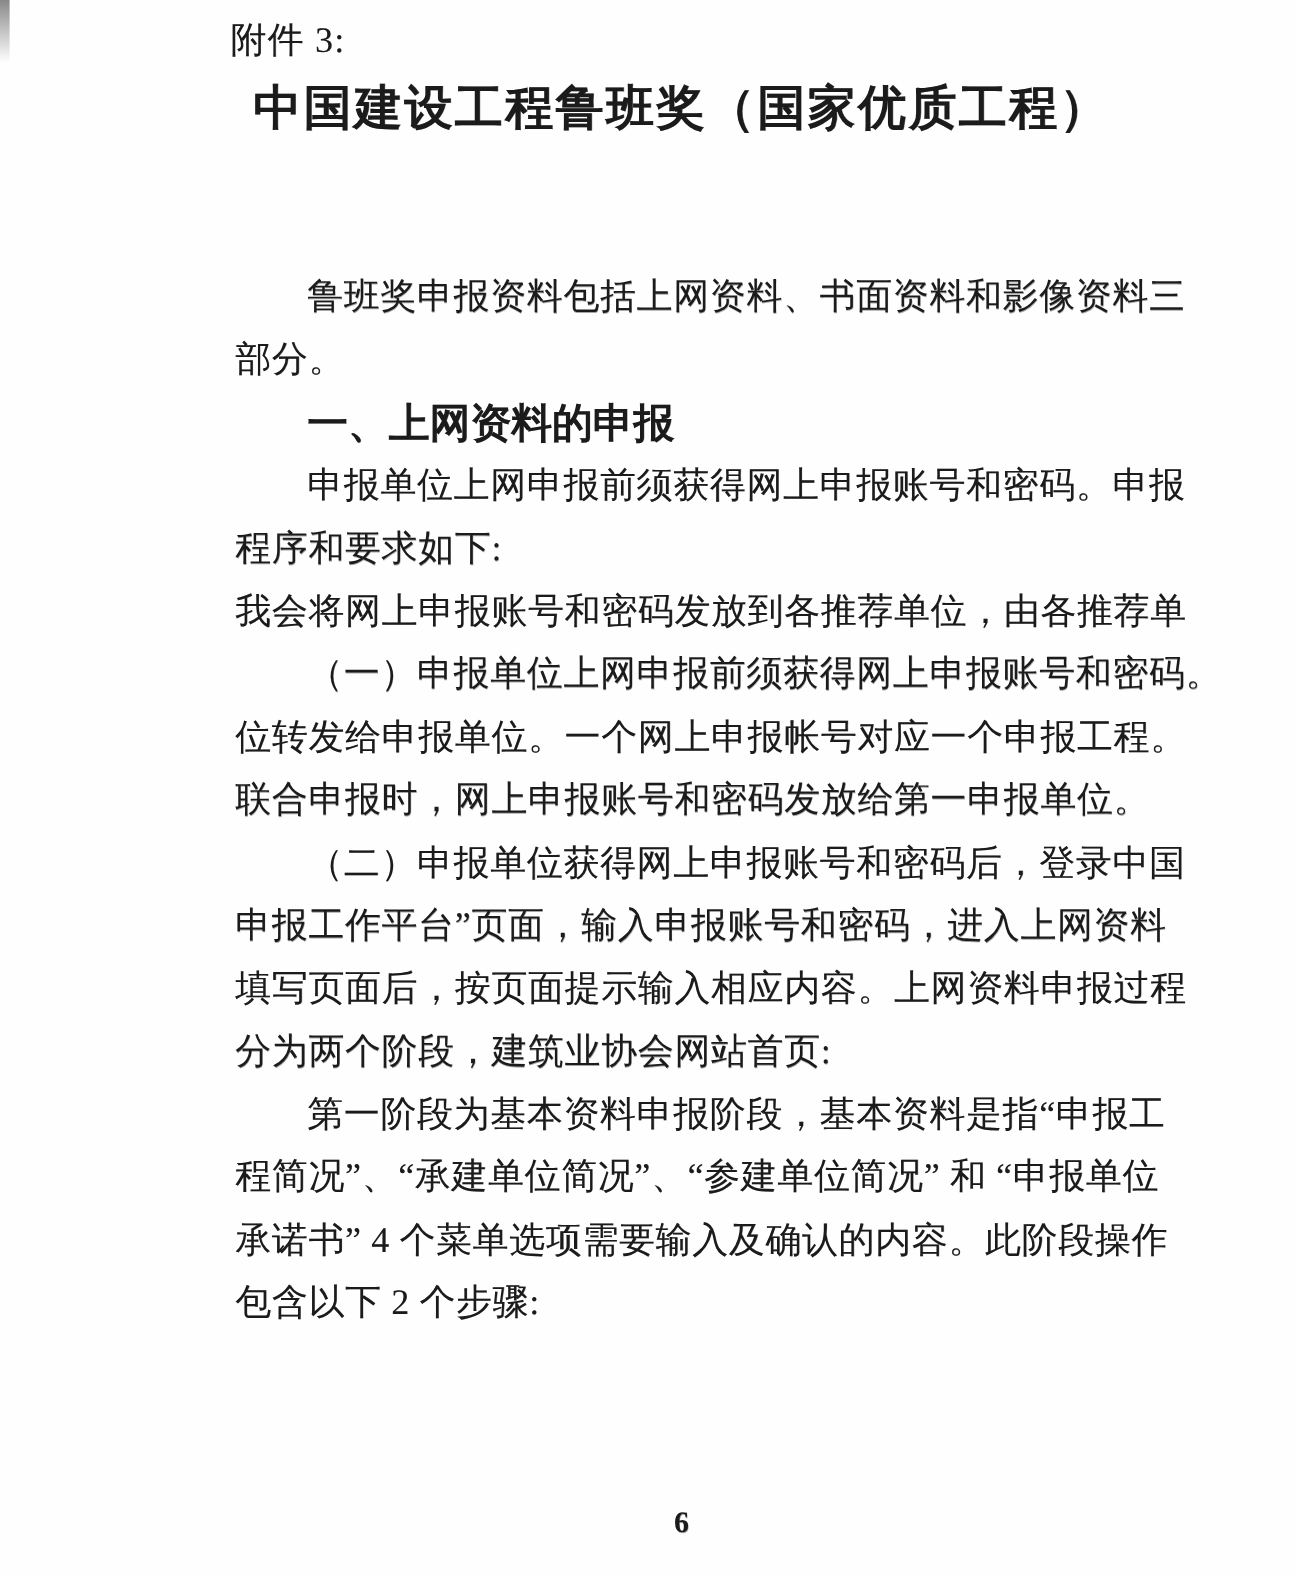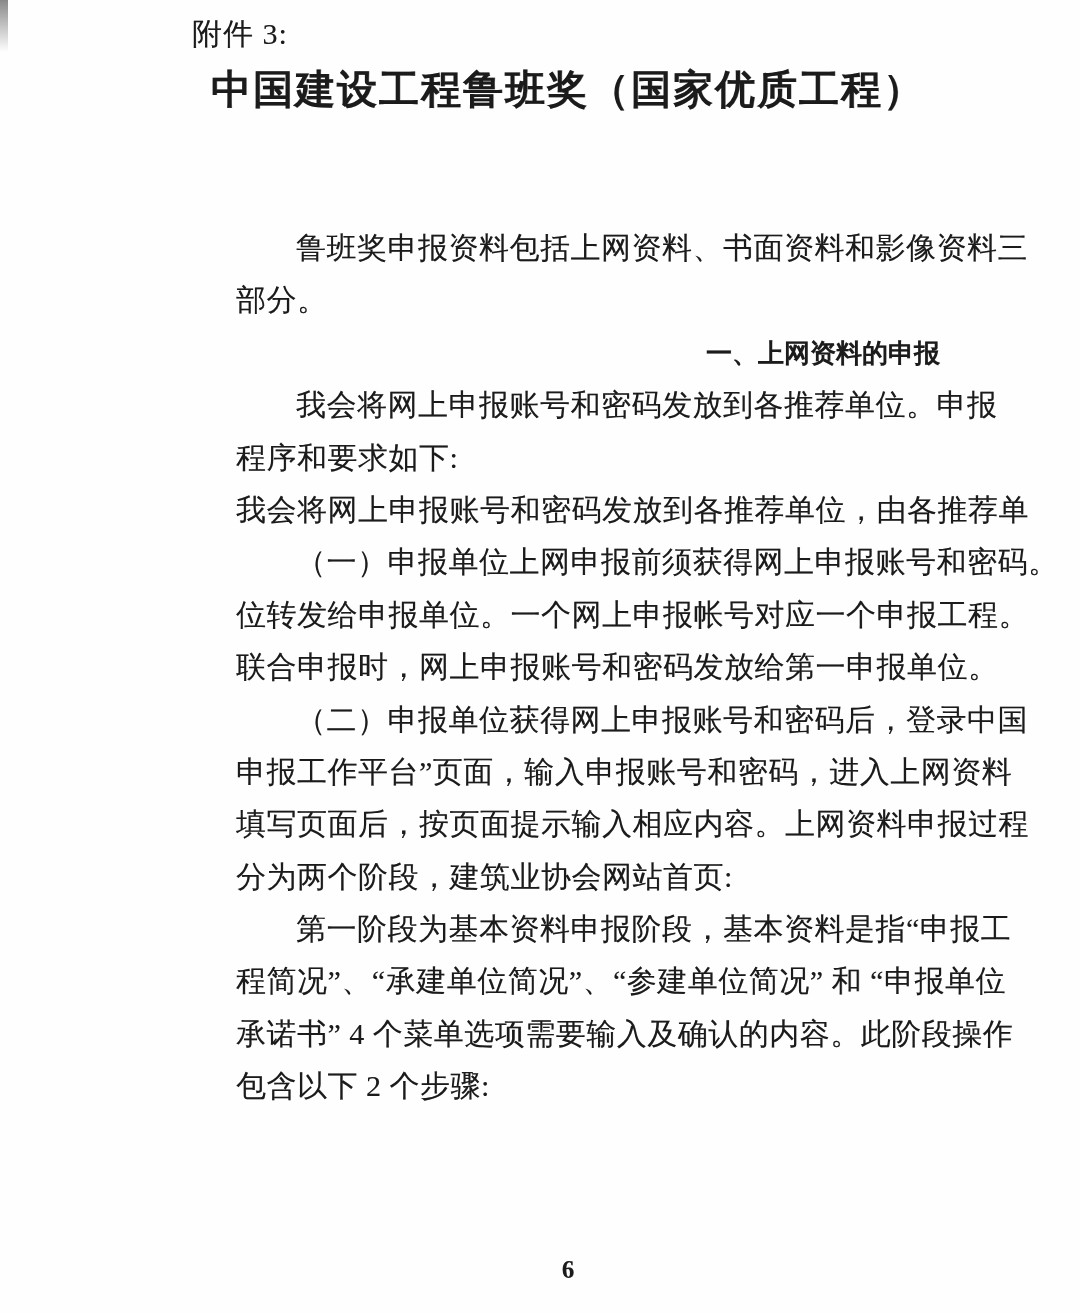--- a/index.html
+++ b/index.html
@@ -50,29 +50,27 @@
     left: 196px; top: 222px;
     width: 744px;
     font-size: 30px;
     letter-spacing: 0.5px;
     text-shadow: 0.3px 0.3px 0 rgba(0,0,0,.35);
   }
   .line {
     height: 52.4px;
     line-height: 52.4px;
     white-space: nowrap;
-    margin-left: 40px;
   }
   .line.indent { padding-left: 60px; }
   .line.heading {
     font-family: "Liberation Sans", "DejaVu Sans", sans-serif;
     font-weight: bold;
     letter-spacing: 0;
-    font-size: 26px;
-    text-align: right;
+    font-size: 34px;
   }
   .page-number {
     position: absolute;
     left: 196px; top: 1256px;
     width: 744px;
     text-align: center;
     font-size: 25px;
     font-weight: 600;
     text-shadow: 0.3px 0.3px 0 rgba(0,0,0,.35);
   }
@@ -86,21 +84,21 @@
   <div class="attachment">附件 3:</div>
 
   <div class="title">
     <div class="title-line">中国建设工程鲁班奖（国家优质工程）</div>
   </div>
 
   <div class="doc-body">
       <div class="line indent">鲁班奖申报资料包括上网资料、书面资料和影像资料三</div>
       <div class="line">部分。</div>
       <div class="line heading indent">一、上网资料的申报</div>
-      <div class="line indent">我会将网上申报账号和密码发放到各推荐单位。申报</div>
+      <div class="line indent">申报单位上网申报前须获得网上申报账号和密码。申报</div>
       <div class="line">程序和要求如下:</div>
       <div class="line">我会将网上申报账号和密码发放到各推荐单位，由各推荐单</div>
       <div class="line indent">（一）申报单位上网申报前须获得网上申报账号和密码。</div>
       <div class="line">位转发给申报单位。一个网上申报帐号对应一个申报工程。</div>
       <div class="line">联合申报时，网上申报账号和密码发放给第一申报单位。</div>
       <div class="line indent">（二）申报单位获得网上申报账号和密码后，登录中国</div>
       <div class="line">申报工作平台”页面，输入申报账号和密码，进入上网资料</div>
       <div class="line">填写页面后，按页面提示输入相应内容。上网资料申报过程</div>
       <div class="line">分为两个阶段，建筑业协会网站首页:</div>
       <div class="line indent">第一阶段为基本资料申报阶段，基本资料是指“申报工</div>

